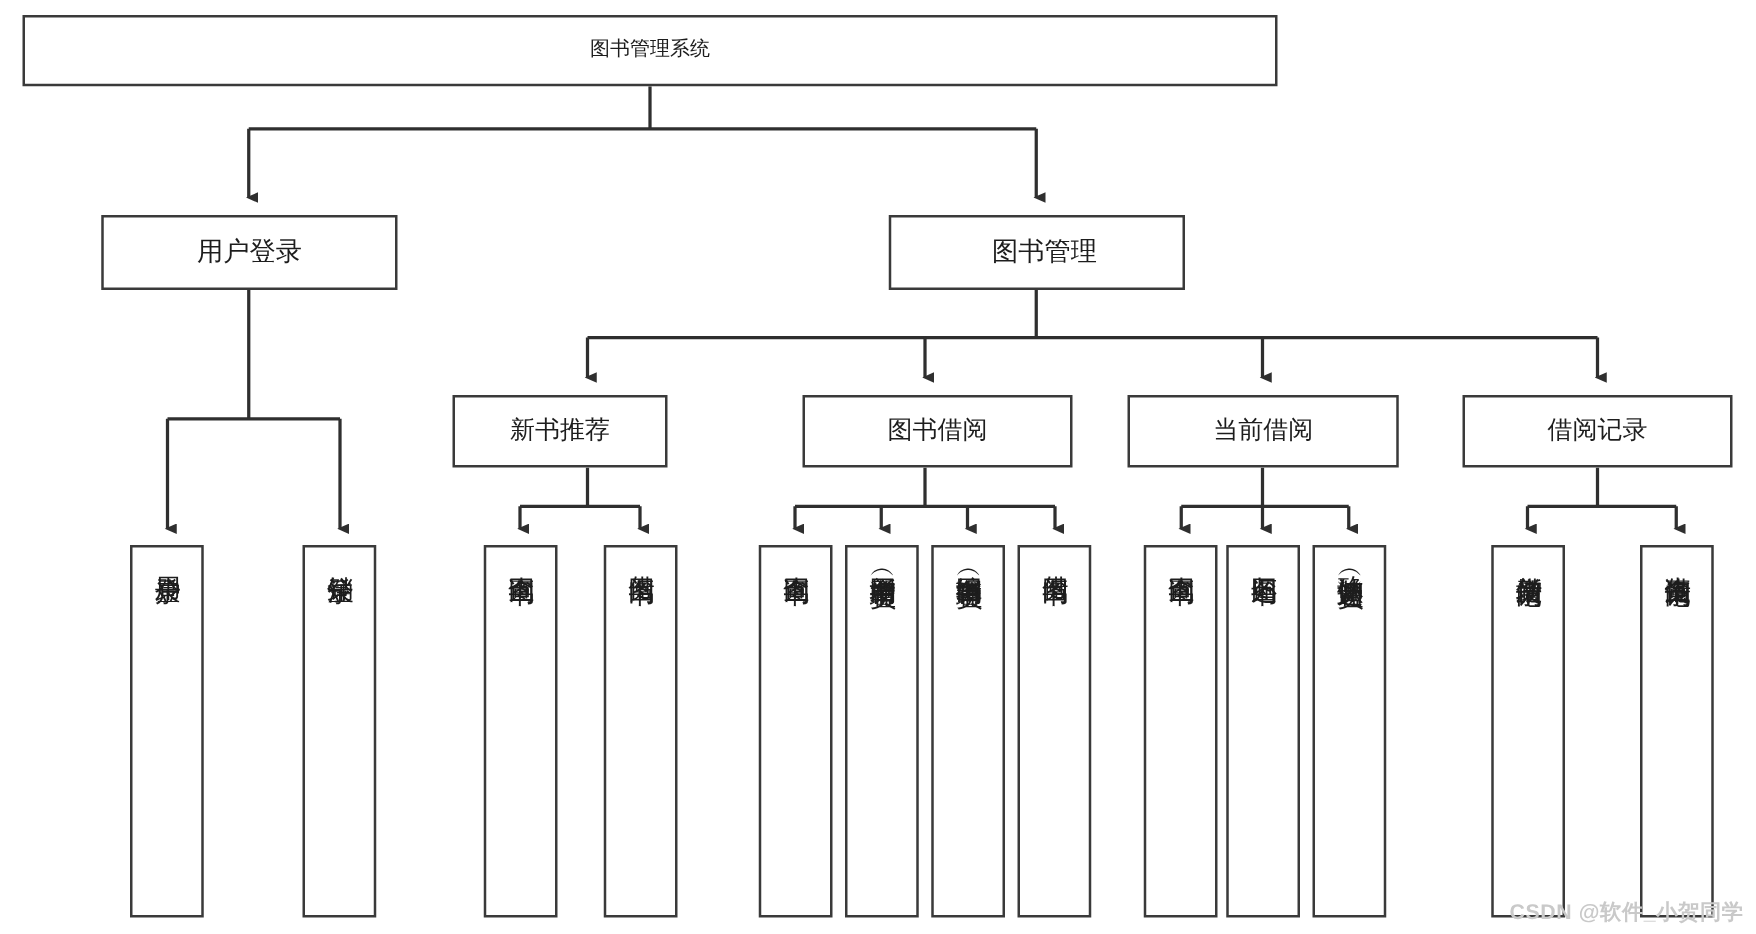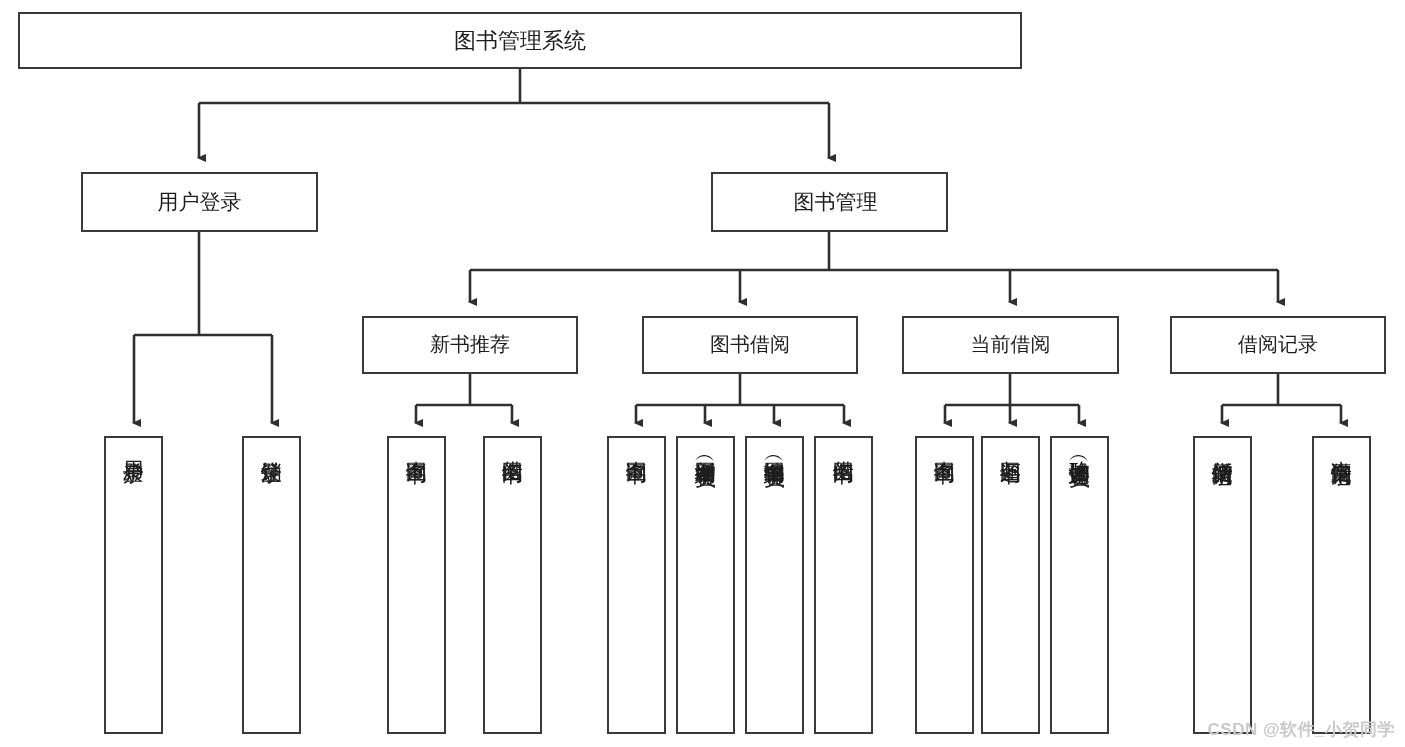--- a/index.html
+++ b/index.html
@@ -38,21 +38,21 @@
     z-index: 2;
   }
   .node-label {
     display: block;
     text-align: center;
     line-height: 1.18;
     white-space: nowrap;
     color: #1d1d1d;
   }
   .node.level-root .node-label {
-    font-size: 22px;
+    font-size: 16px;
     text-align: center;
   }
   .node.level-1 .node-label {
     font-size: 21px;
   }
   .node.level-2 .node-label {
     font-size: 20px;
   }
   .node.leaf {
     align-items: flex-start;
@@ -139,21 +139,21 @@
     <span class="node-label">图书管理系统</span>
   </div>
 
   <div class="node level-1" style="left:81px; top:172px; width:237px; height:60px;">
     <span class="node-label">用户登录</span>
   </div>
   <div class="node level-1" style="left:711px; top:172px; width:237px; height:60px;padding-left:12px;">
     <span class="node-label">图书管理</span>
   </div>
 
-  <div class="node level-2" style="left:362px; top:316px; width:216px; height:58px;">
+  <div class="node level-2" style="left:362px; top:316px; width:172px; height:58px;">
     <span class="node-label">新书推荐</span>
   </div>
   <div class="node level-2" style="left:632px; top:316px; width:216px; height:58px;margin-left:10px;">
     <span class="node-label">图书借阅</span>
   </div>
   <div class="node level-2" style="left:902px; top:316px; width:217px; height:58px;">
     <span class="node-label">当前借阅</span>
   </div>
   <div class="node level-2" style="left:1170px; top:316px; width:216px; height:58px;">
     <span class="node-label">借阅记录</span>

